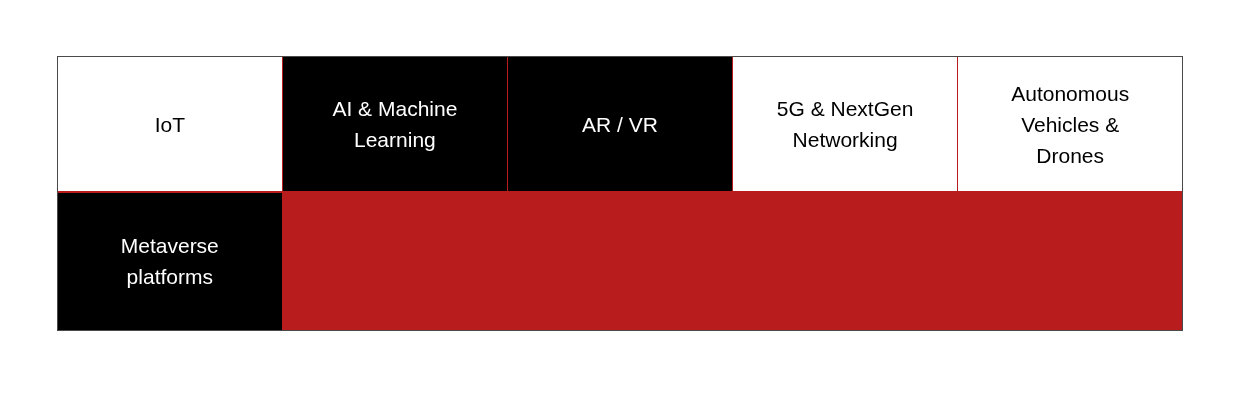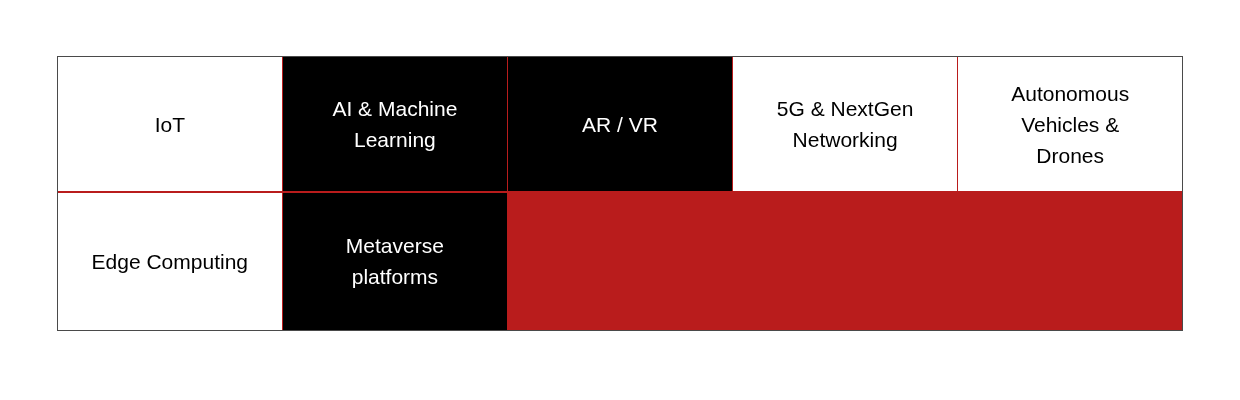--- a/index.html
+++ b/index.html
@@ -60,17 +60,16 @@
     <div class="cell light">IoT</div>
     <div class="cell dark">AI &amp; Machine
 Learning</div>
     <div class="cell dark">AR / VR</div>
     <div class="cell light">5G &amp; NextGen
 Networking</div>
 
     <div class="cell light">Autonomous
 Vehicles &amp;
 Drones</div>
-    <div class="cell light">Edge Computing</div>
     <div class="cell dark">Metaverse
 platforms</div>
   </div>
 </div>
 
 </body></html>

